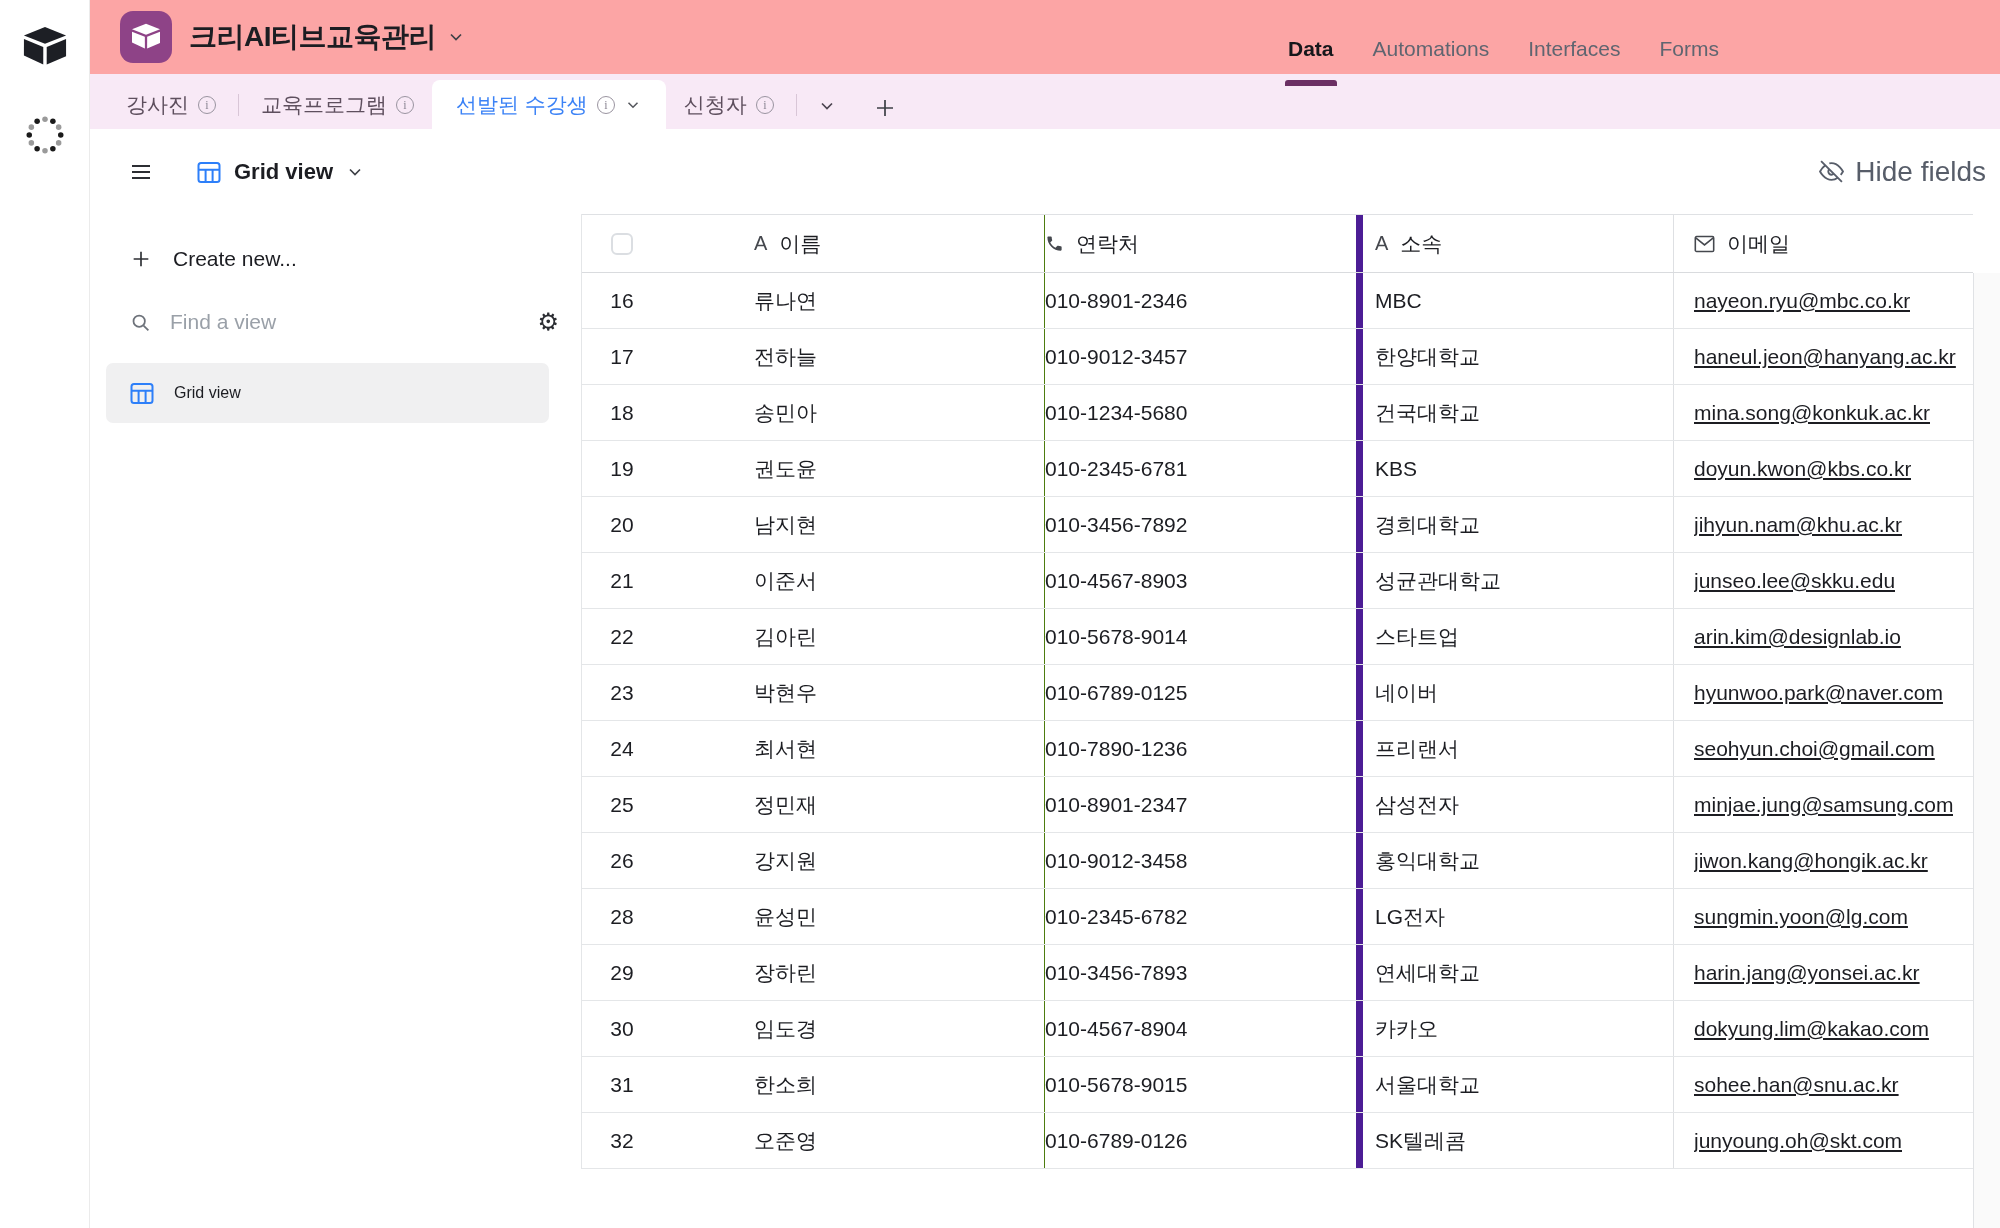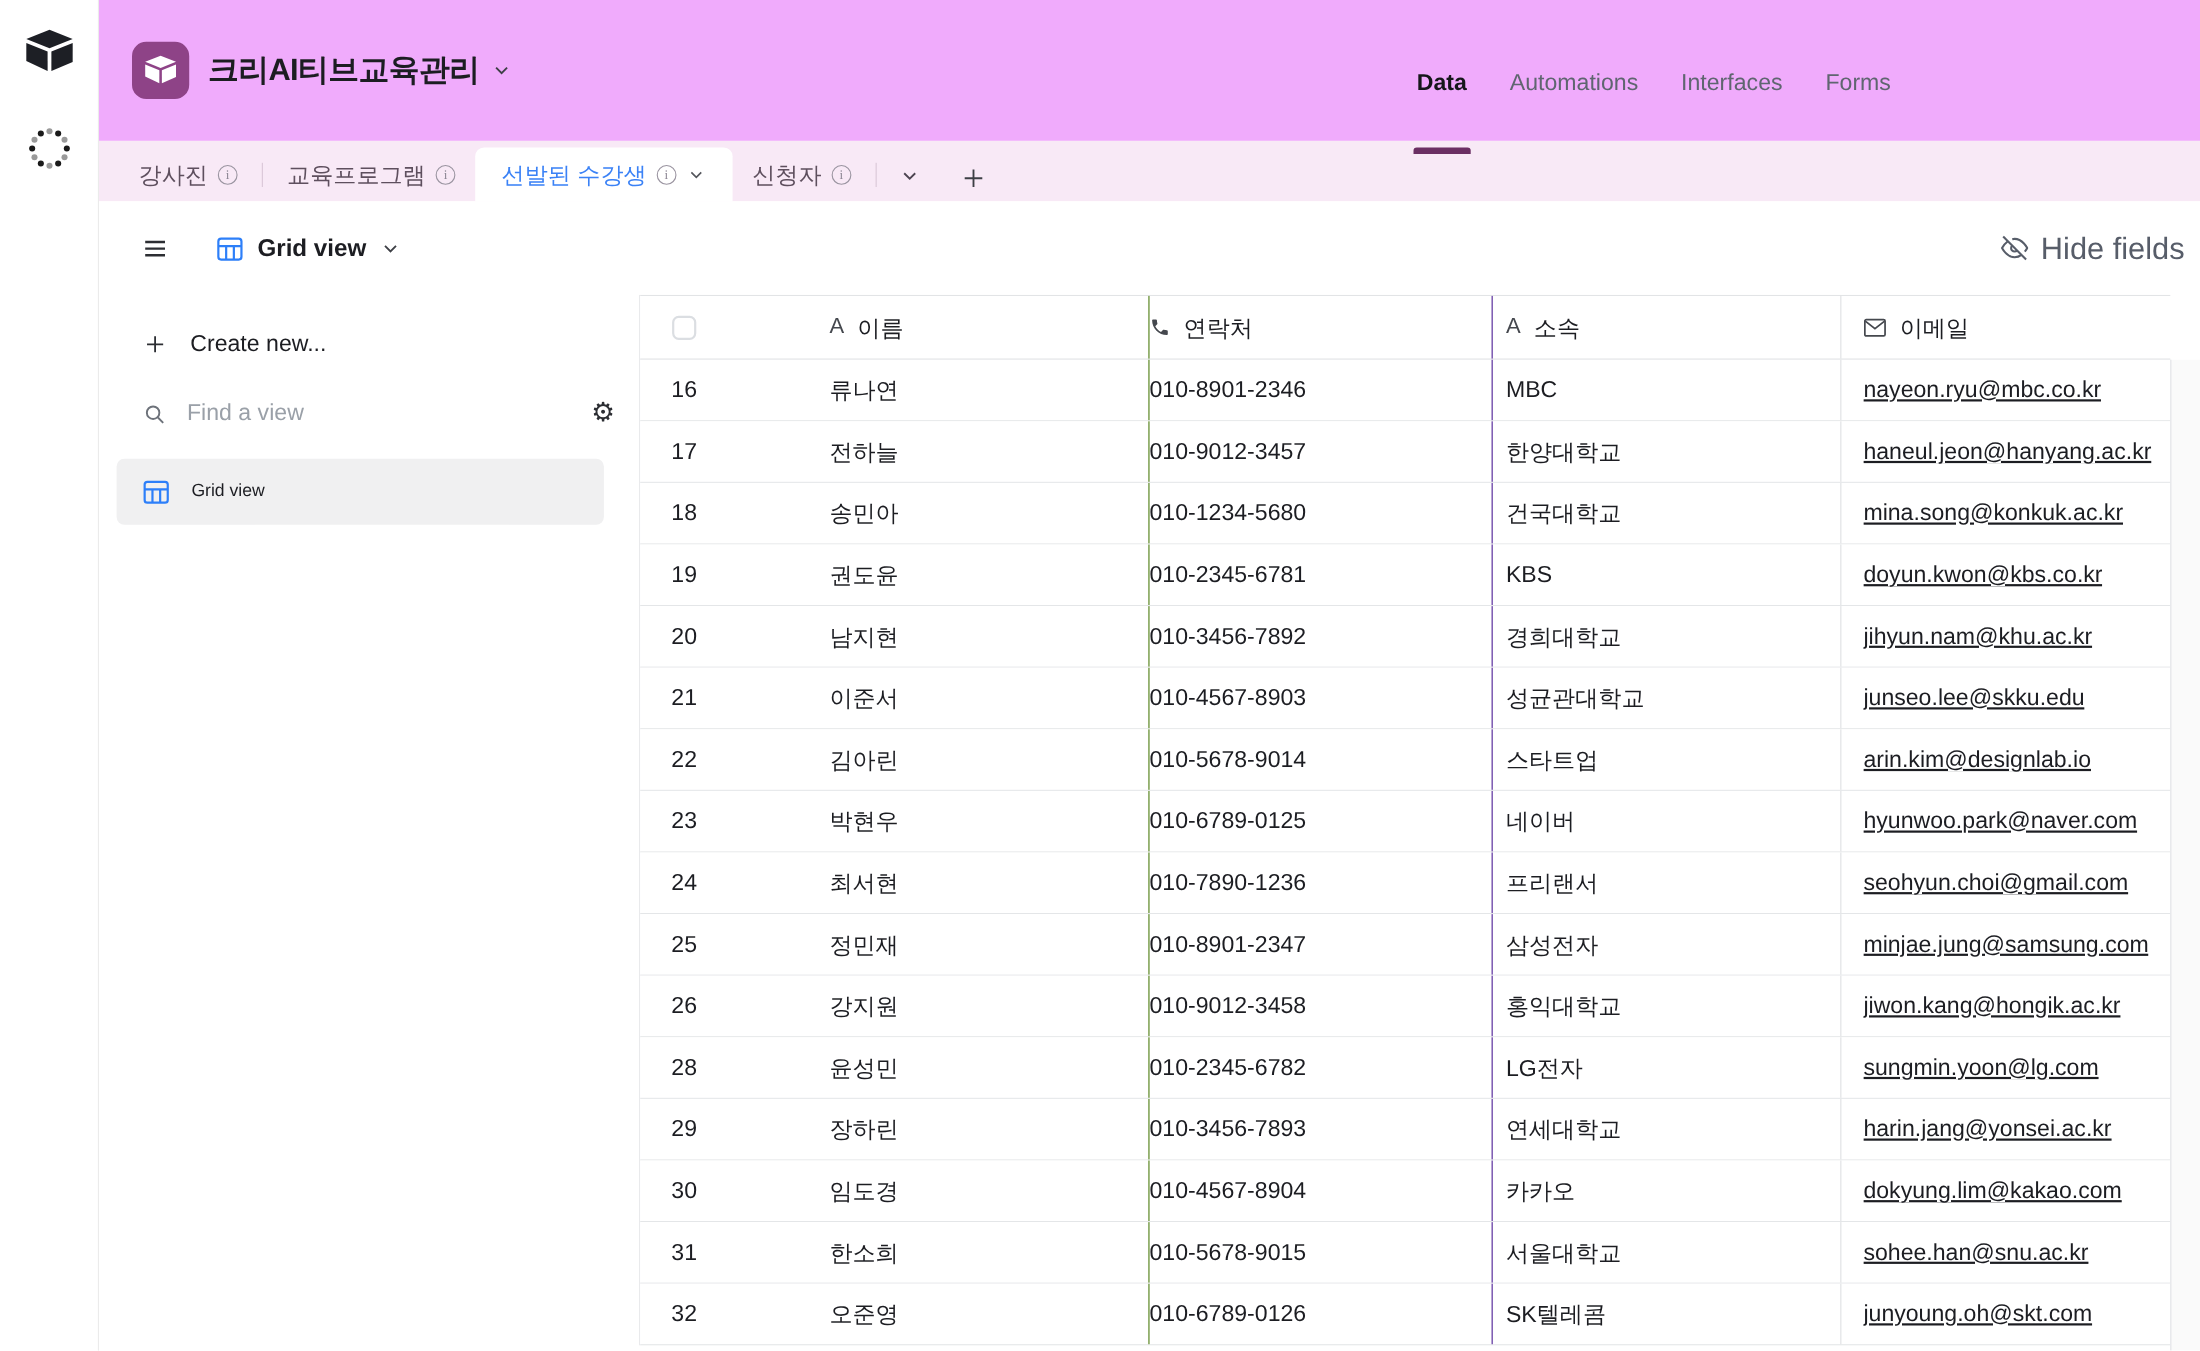--- a/index.html
+++ b/index.html
@@ -10,21 +10,21 @@
   
   .rail { position:absolute; left:0; top:0; width:90px; height:100%;
     background:#fff; border-right:1px solid #ebebeb; display:flex; flex-direction:column; align-items:center; }
   .rail-logo { margin-top:26px; width:46px; height:40px; color:#1d1f25; cursor:pointer; }
   .rail-spinner { margin-top:48px; width:42px; height:42px; cursor:pointer; }
 
   
   .main { position:absolute; left:90px; top:0; right:0; height:100%; display:flex; flex-direction:column; }
 
   
-  .topbar { height:128px; background:#f0abfc; display:flex; align-items:center; padding-left:30px; position:relative; flex:none; }
+  .topbar { height:74px; background:#fca5a5; display:flex; align-items:center; padding-left:30px; position:relative; flex:none; }
   .app-icon { width:52px; height:52px; border-radius:13px; background:#8e4387; display:flex; align-items:center; justify-content:center; cursor:pointer; }
   .app-icon svg { width:32px; height:28px; color:#fff; }
   .app-title { font-size:28px; font-weight:700; margin-left:17px; letter-spacing:-0.5px; cursor:pointer; }
   .title-chev { margin-left:10px; color:#3e4046; display:flex; cursor:pointer; }
   .topnav { position:absolute; left:1198px; top:12px; height:100%; display:flex; align-items:center; gap:39px; }
   .nav-item { font-size:21px; color:#5f6570; height:100%; display:flex; align-items:center; position:relative; cursor:pointer; }
   .nav-item.active { color:#16171b; font-weight:700; }
   .nav-item.active::after { content:""; position:absolute; left:-3px; right:-3px; bottom:0; height:6px;
     background:#6b2f63; border-radius:3px 3px 0 0; }
 
@@ -68,21 +68,21 @@
 
   
   .table-area { flex:1; position:relative; overflow:hidden; }
   .grid { position:absolute; left:0; top:0; width:1392px; border-left:1px solid #e4e6e8; }
   .grid-header { height:59px; display:flex; border-top:1px solid #dfe1e4; border-bottom:1px solid #d9dbde; background:#fff; }
   .grid-row { height:56px; display:flex; border-bottom:1px solid #e4e6e8; background:#fff; }
   .cell { display:flex; align-items:center; min-width:0; }
   .col-rownum { width:80px; flex:none; justify-content:center; }
   .col-name  { width:382px; flex:none; padding-left:92px; }
   .col-phone { width:312px; flex:none; border-left:1px solid #4d7c0f; }
-  .col-org   { width:317px; flex:none; padding-left:12px; border-left:1px solid #4c1d95; }
+  .col-org   { width:317px; flex:none; padding-left:12px; border-left:7px solid #4c1d95; }
   .col-email { width:301px; flex:none; padding-left:20px; border-left:1px solid #dee0e3; }
   .hdr { gap:12px; font-size:21px; color:#1c1d22; }
   .field-icon { color:#45484e; display:flex; flex:none; }
   .letter-icon::before { content:"A"; font-size:20px; color:#45484e; }
   .checkbox { width:22px; height:22px; border:2px solid #dbdee2; border-radius:6px; background:#fff; cursor:pointer; }
   .rownum { font-size:19px; color:#6d727a; }
   .grid-row .cell { font-size:21px; color:#1c1d22; white-space:nowrap; }
   .email-link { color:#1c1d22; text-decoration:underline; cursor:pointer; overflow:hidden; text-overflow:ellipsis; }
   .right-strip { position:absolute; left:1392px; top:59px; bottom:0; width:27px; background:#fafafa; border-left:1px solid #e0e2e5; }
 </style>

